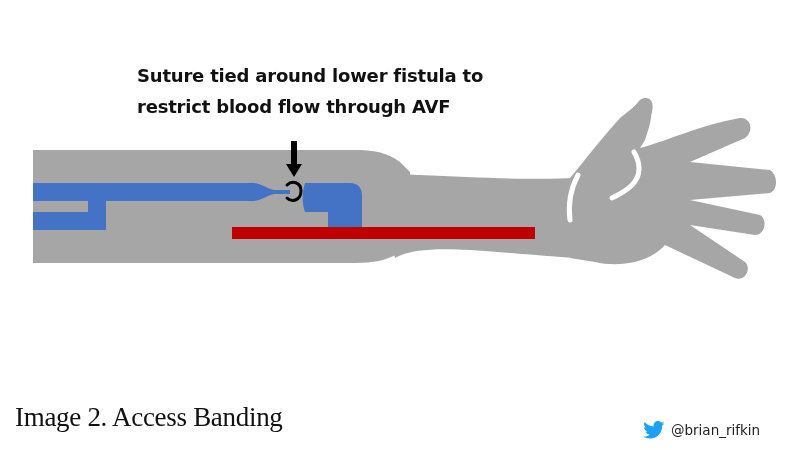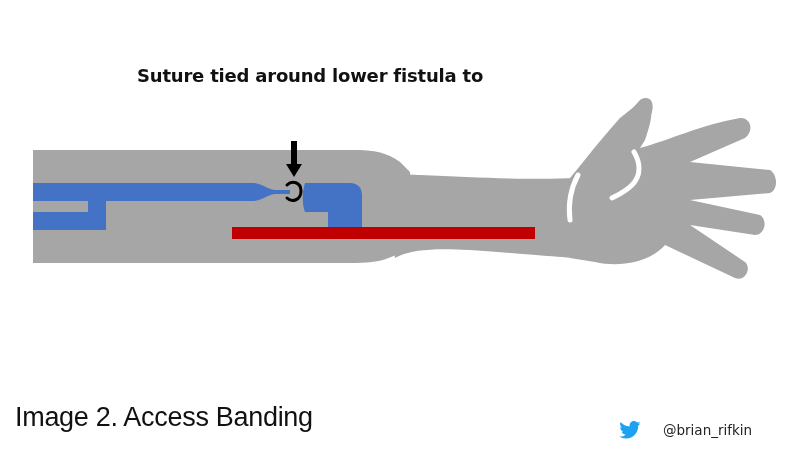--- a/index.html
+++ b/index.html
@@ -10,36 +10,37 @@
   }
   .annotation {
     position: absolute; left: 137px; top: 60px;
     font-family: "DejaVu Sans", sans-serif; font-weight: bold;
     font-size: 18px; line-height: 31px; color: #111111; letter-spacing: -0.2px;
   }
   .annotation div { white-space: nowrap; }
   svg.diagram { position: absolute; left: 0; top: 0; }
   .caption {
     position: absolute; left: 15px; top: 402px;
-    font-family: Liberation Sans, sans-serif; font-size: 27px; color: #111111;
+    font-family: Liberation Serif, serif; font-size: 27px; color: #111111;
     white-space: nowrap; letter-spacing: -0.3px;
   }
   .credit {
-    position: absolute; left: 619px; top: 421px;
-    display: flex; align-items: center; gap: 22px;
+    position: absolute; left: 643px; top: 421px;
+    display: flex; align-items: center; gap: 6px;
   }
   .credit-text {
     font-family: "DejaVu Sans", sans-serif; font-size: 13.5px; color: #222222;
   }
 </style>
 </head>
 <body>
 
 <div class="annotation">
   <div>Suture tied around lower fistula to</div>
+  <div>restrict blood flow through AVF</div>
 </div>
 
 <svg class="diagram" width="800" height="450" viewBox="0 0 800 450">
 
   <g fill="#a6a6a6">
 
     <path d="M33,150 L355,150 C380,150 390,155 400,162 L410,172 L410,245 C395,258 380,263 355,263 L33,263 Z"></path>
 
     <path d="M380,165 C400,172 405,175 420,175 C480,178 540,180 575,178 L600,180 L600,260 C570,258 540,255 470,250 C430,248 410,250 395,258 Z"></path>
 

